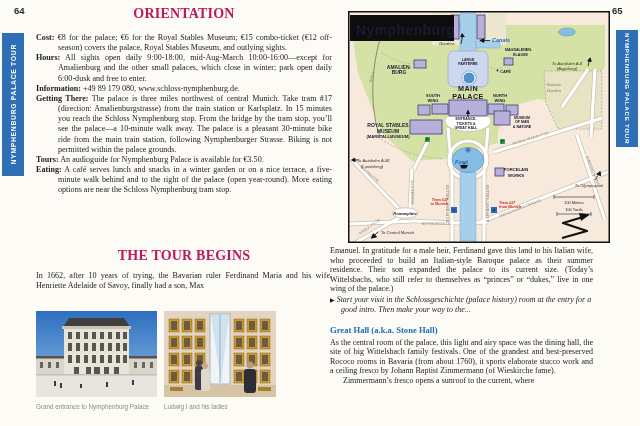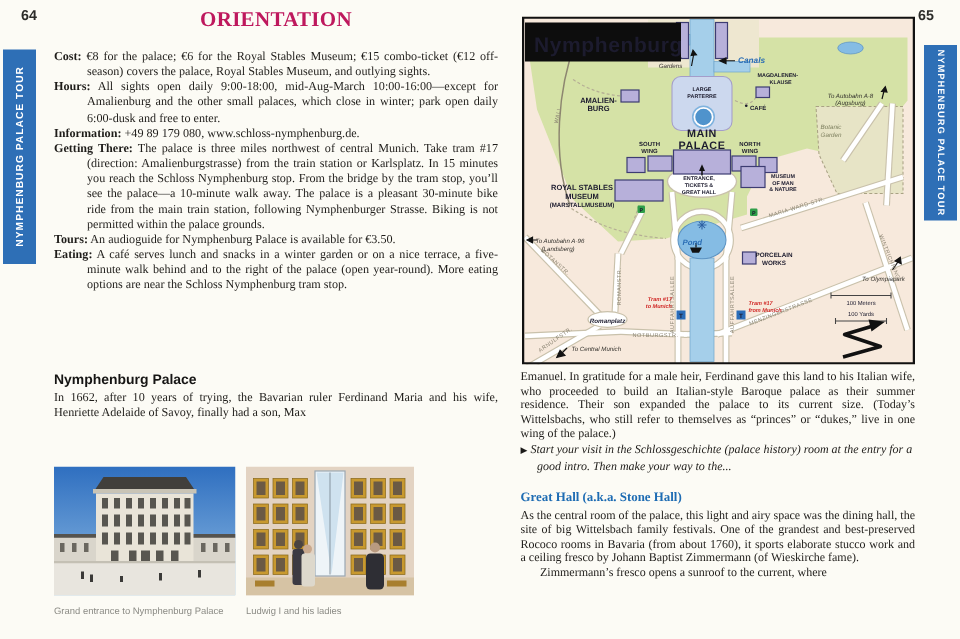--- a/index.html
+++ b/index.html
@@ -47,21 +47,21 @@
   #photos{position:absolute;left:36px;top:311px;}
   .photo-box{position:absolute;top:0;}
   #photo1{left:0;}
   #photo2{left:128px;}
   .caption{
     font-family:"Liberation Sans",sans-serif;font-size:6.3px;color:#8b8b85;
     margin-top:2px;
   }
   
   #map-wrap{position:absolute;left:348px;top:11px;width:262px;height:232px;}
-  #right-text{position:absolute;left:347px;top:246px;width:263px;}
+  #right-text{position:absolute;left:330px;top:246px;width:263px;}
   .plain-r{font-size:8px;line-height:9.55px;text-align:justify;margin:0;}
   .bullet{
     font-size:8px;line-height:9.55px;font-style:italic;margin:1px 0 0 0;
     padding-left:11px;text-indent:-11px;text-align:left;
   }
   .bullet .tri{font-style:normal;font-size:6px;color:#1b1a18;}
   .subhead-blue{
     font-family:Liberation Serif, serif;font-weight:bold;
     font-size:8.6px;color:#1e6cb3;margin:10px 0 3px 0;
   }
@@ -94,21 +94,21 @@
   <div class="bighead">ORIENTATION</div>
   <p class="hang"><b>Cost:</b><span> €8 for the palace; €6 for the Royal Stables Museum; €15 combo-ticket (€12 off-season) covers the palace, Royal Stables Museum, and outlying sights.</span></p>
   <p class="hang"><b>Hours:</b><span> All sights open daily 9:00-18:00, mid-Aug-March 10:00-16:00—except for Amalienburg and the other small palaces, which close in winter; park open daily 6:00-dusk and free to enter.</span></p>
   <p class="hang"><b>Information:</b><span> +49 89 179 080, www.schloss-nymphenburg.de.</span></p>
   <p class="hang"><b>Getting There:</b><span> The palace is three miles northwest of central Munich. Take tram #17 (direction: Amalienburgstrasse) from the train station or Karlsplatz. In 15 minutes you reach the Schloss Nymphenburg stop. From the bridge by the tram stop, you’ll see the palace—a 10-minute walk away. The palace is a pleasant 30-minute bike ride from the main train station, following Nymphenburger Strasse. Biking is not permitted within the palace grounds.</span></p>
   <p class="hang"><b>Tours:</b><span> An audioguide for Nymphenburg Palace is available for €3.50.</span></p>
   <p class="hang"><b>Eating:</b><span> A café serves lunch and snacks in a winter garden or on a nice terrace, a five-minute walk behind and to the right of the palace (open year-round). More eating options are near the Schloss Nymphenburg tram stop.</span></p>
 </div>
 
 <div id="tour">
-  <div class="subhead-black">Nymphenburg Palace</div>
+  <div class="bighead">THE TOUR BEGINS</div>
   <p class="plain">In 1662, after 10 years of trying, the Bavarian ruler Ferdinand Maria and his wife, Henriette Adelaide of Savoy, finally had a son, Max</p>
 </div>
 
 <div id="photos">
   <div class="photo-box" id="photo1">
     <svg width="121" height="86" viewBox="0 0 121 86">
       <defs>
         <linearGradient id="sky" x1="0" y1="0" x2="0" y2="1">
           <stop offset="0" stop-color="#2f6fc0"></stop>
             <stop offset="1" stop-color="#8fbce4"></stop>

